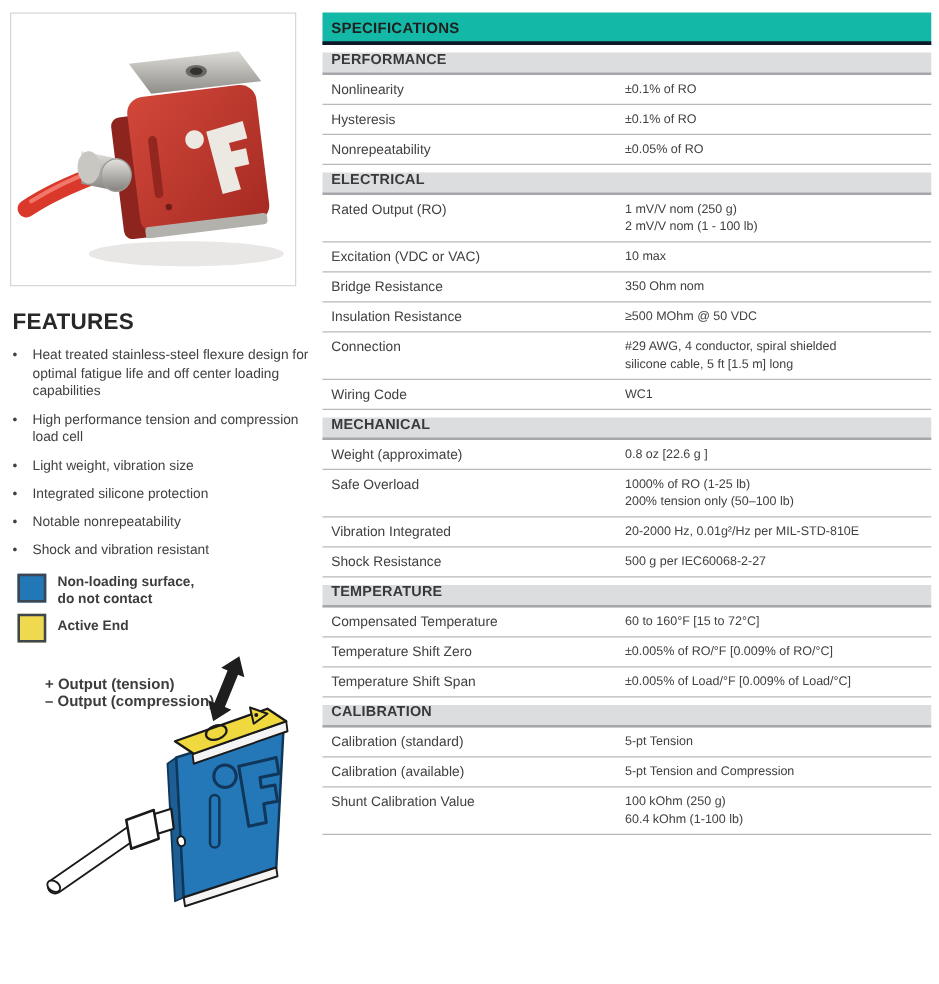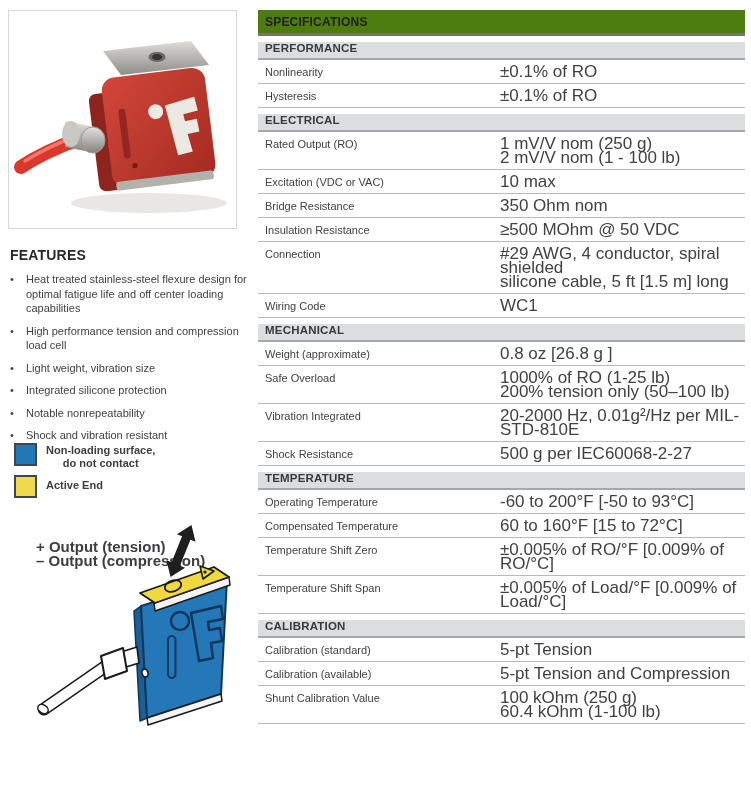--- a/index.html
+++ b/index.html
@@ -9,52 +9,52 @@
     -webkit-font-smoothing:antialiased;
   }
   .page{position:absolute;inset:0;}
 
   
   .photo-box{
     position:absolute;left:8px;top:10px;width:229px;height:219px;
     border:1px solid #d6d7d8;box-sizing:border-box;background:#fff;overflow:hidden;
   }
   .features{position:absolute;left:10px;top:247px;width:238px;}
-  .features-title{font-size:14px;font-weight:bold;color:#282828;letter-spacing:.2px;margin-bottom:9px;}
+  .features-title{font-size:18px;font-weight:bold;color:#282828;letter-spacing:.2px;margin-bottom:9px;}
   .features-list{list-style:none;margin:0;padding:0;}
   .features-list li{display:flex;font-size:11px;line-height:14.5px;margin-bottom:8px;color:#414042;}
   .features-list .bullet{flex:0 0 16px;font-size:11px;line-height:14.5px;color:#414042;}
 
-  .legend{position:absolute;left:14px;top:443px;width:230px;text-align:center;}
+  .legend{position:absolute;left:14px;top:459px;width:230px;}
   .legend-item{display:flex;align-items:flex-start;margin-bottom:5px;}
   .swatch{width:19px;height:19px;border:2px solid #3d4650;box-sizing:content-box;flex:0 0 auto;}
   .swatch.blue{background:#2278b6;}
   .swatch.yellow{background:#efd94e;}
   .legend-label{font-size:11px;font-weight:bold;line-height:13px;margin-left:9px;padding-top:1px;white-space:pre-line;color:#3c3d3f;}
   .legend-item.second .legend-label{padding-top:4px;}
 
-  .outputs{position:absolute;left:36px;top:540px;font-size:15px;font-weight:bold;line-height:14px;color:#3c3d3f;}
+  .outputs{position:absolute;left:36px;top:540px;font-size:12px;font-weight:bold;line-height:14px;color:#3c3d3f;}
 
   .diagram{position:absolute;left:14px;top:513px;}
 
   
   .spec-table{position:absolute;left:258px;top:10px;width:487px;}
   .spec-title{
-    background:#4d7c0f;border-bottom:3px solid #737373;
+    background:#14b8a6;border-bottom:3px solid #0f172a;
     padding:5px 8px 4px 7px;font-size:12px;font-weight:bold;line-height:14px;
     color:#1f1f1f;letter-spacing:.2px;
   }
   .section-header{
     margin-top:6px;background:#dcddde;border-bottom:2px solid #a5a7aa;
     padding:0 8px 3px 7px;font-size:11.5px;font-weight:bold;line-height:13px;
     color:#38393b;letter-spacing:.2px;
   }
   .spec-row{display:flex;border-bottom:1.5px solid #b7b9bb;padding:5px 0 4px 0;}
   .spec-row .label{flex:0 0 235px;padding-left:7px;font-size:11px;line-height:14px;color:#414042;}
-  .spec-row .value{flex:1;padding-right:4px;font-size:17px;line-height:14px;color:#414042;white-space:pre-line;}
+  .spec-row .value{flex:1;padding-right:4px;font-size:10px;line-height:14px;color:#414042;white-space:pre-line;}
 </style>
 </head>
 <body>
 
 <div class="page">
 
   <div class="photo-box">
     <svg width="227" height="217" viewBox="0 0 227 217">
       <defs>
         <linearGradient id="redG" x1="0" y1="0" x2="1" y2="1">
@@ -182,20 +182,24 @@
 
     <div class="section-header">PERFORMANCE</div>
     <div class="spec-row">
       <div class="label">Nonlinearity</div>
       <div class="value">±0.1% of RO</div>
     </div>
     <div class="spec-row">
       <div class="label">Hysteresis</div>
       <div class="value">±0.1% of RO</div>
     </div>
+    <div class="spec-row">
+      <div class="label">Nonrepeatability</div>
+      <div class="value">±0.05% of RO</div>
+    </div>
 
     <div class="section-header">ELECTRICAL</div>
     <div class="spec-row">
       <div class="label">Rated Output (RO)</div>
       <div class="value">1 mV/V nom (250 g)
 2 mV/V nom (1 - 100 lb)</div>
     </div>
     <div class="spec-row">
       <div class="label">Excitation (VDC or VAC)</div>
       <div class="value">10 max</div>
@@ -214,42 +218,38 @@
 silicone cable, 5 ft [1.5 m] long</div>
     </div>
     <div class="spec-row">
       <div class="label">Wiring Code</div>
       <div class="value">WC1</div>
     </div>
 
     <div class="section-header">MECHANICAL</div>
     <div class="spec-row">
       <div class="label">Weight (approximate)</div>
-      <div class="value">0.8 oz [26.8 g ]</div>
+      <div class="value">0.8 oz [22.6 g ]</div>
     </div>
     <div class="spec-row">
       <div class="label">Safe Overload</div>
       <div class="value">1000% of RO (1-25 lb)
 200% tension only (50–100 lb)</div>
     </div>
     <div class="spec-row">
       <div class="label">Vibration Integrated</div>
       <div class="value">20-2000 Hz, 0.01g²/Hz per MIL-STD-810E</div>
     </div>
     <div class="spec-row">
       <div class="label">Shock Resistance</div>
       <div class="value">500 g per IEC60068-2-27</div>
     </div>
 
     <div class="section-header">TEMPERATURE</div>
     <div class="spec-row">
-      <div class="label">Operating Temperature</div>
-      <div class="value">-60 to 200°F [-50 to 93°C]</div>
-    </div>
-    <div class="spec-row">
       <div class="label">Compensated Temperature</div>
       <div class="value">60 to 160°F [15 to 72°C]</div>
     </div>
     <div class="spec-row">
       <div class="label">Temperature Shift Zero</div>
       <div class="value">±0.005% of RO/°F [0.009% of RO/°C]</div>
     </div>
     <div class="spec-row">
       <div class="label">Temperature Shift Span</div>
       <div class="value">±0.005% of Load/°F [0.009% of Load/°C]</div>

